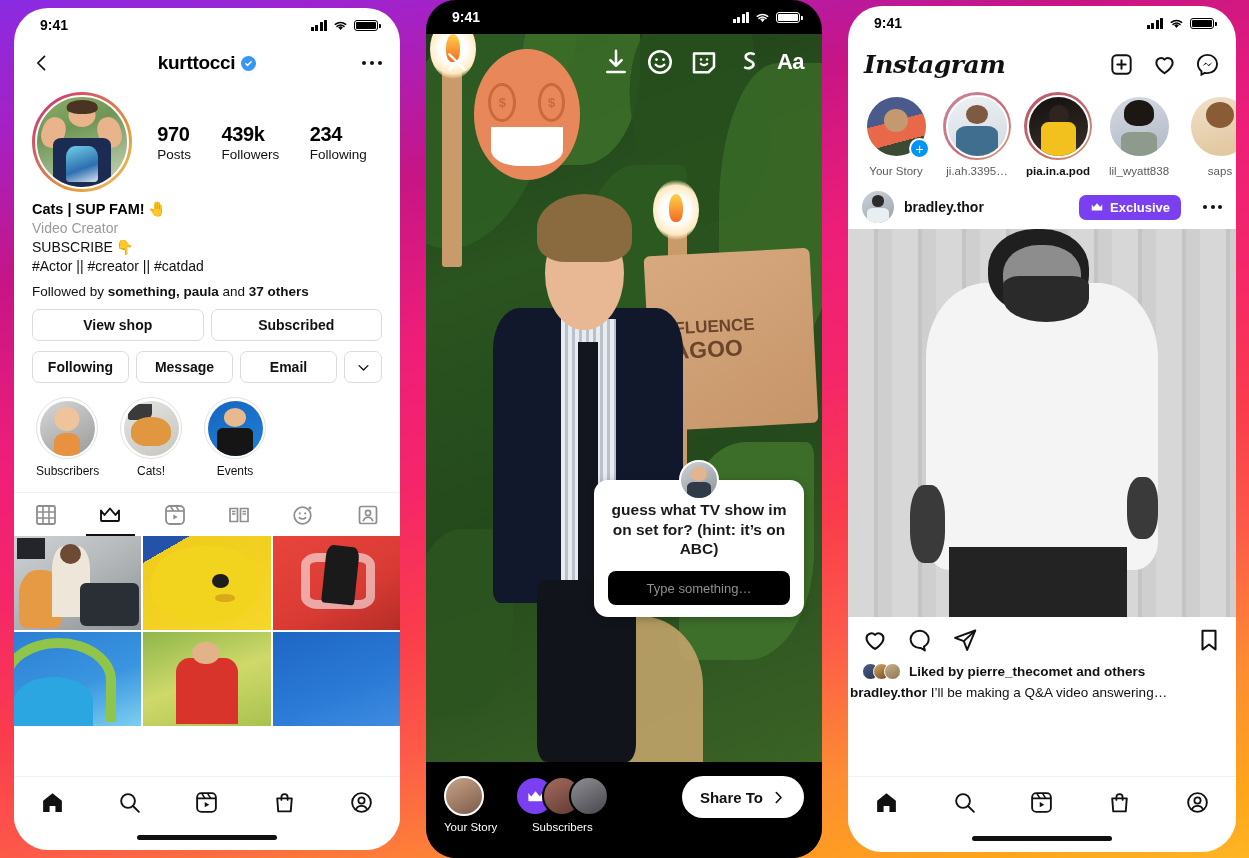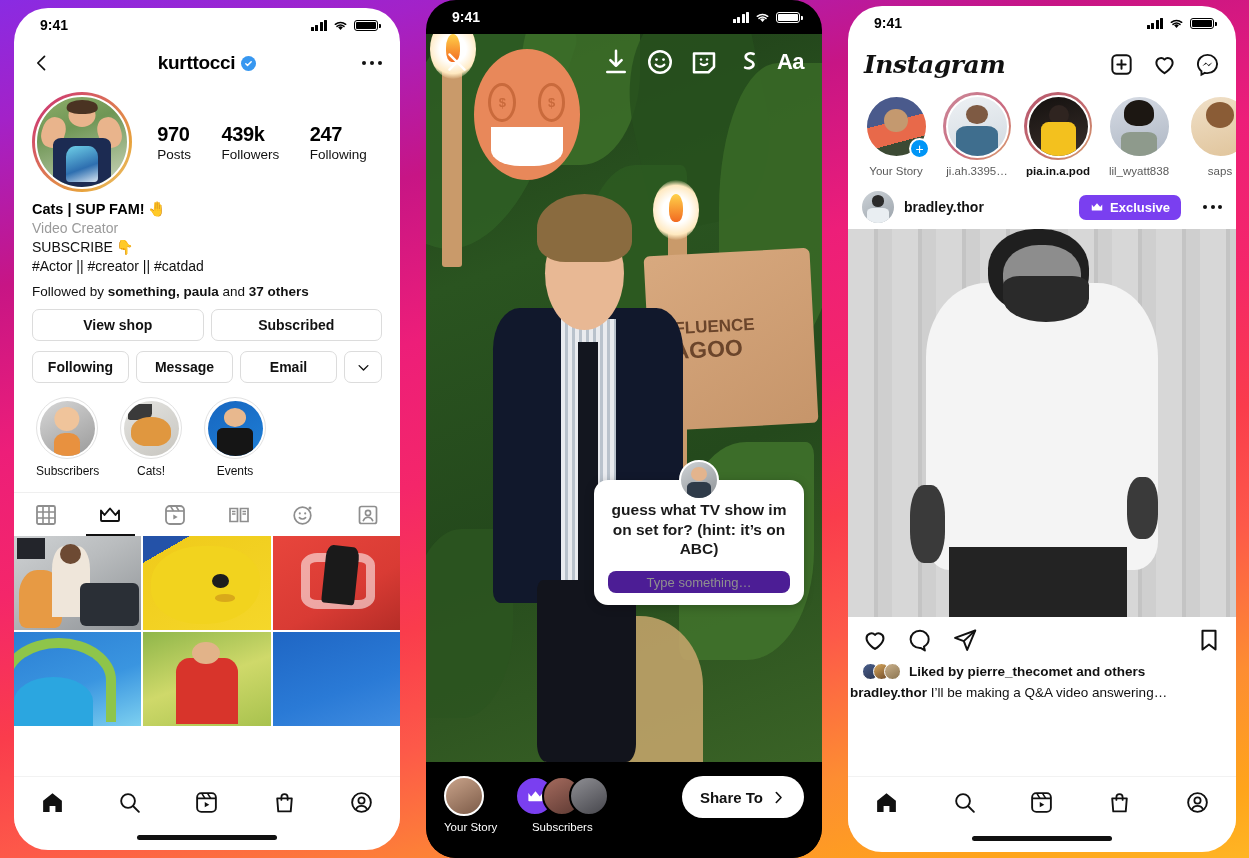--- a/index.html
+++ b/index.html
@@ -246,21 +246,21 @@
     border: 2.5px solid #fff; overflow:hidden;
     background: linear-gradient(150deg,#cfd3d6,#8e9296);
   }
   .q-avatar::after{content:'';position:absolute;left:28%;top:14%;width:44%;height:40%;border-radius:50%;background:#e3b48d;}
   .q-avatar::before{content:'';position:absolute;left:18%;bottom:0;width:64%;height:44%;border-radius:30% 30% 0 0;background:#2f3b49;}
   .q-text {
     font-size: 15.5px; font-weight: bold; color: #1a1a1a;
     text-align: center; line-height: 1.27; margin-top: 4px;
   }
   .q-input {
-    margin-top: 12px; height: 22px; border-radius: 8px; background: #4c1d95;
+    margin-top: 12px; height: 34px; border-radius: 8px; background: #000000;
     display: flex; align-items: center; justify-content: center;
     font-size: 13px; color: #8f8f8f;
   }
 
   .story-bottom {
     position: absolute; left: 0; right: 0; bottom: 0; height: 96px;
     background: #000; display: flex; align-items: flex-start;
     padding: 14px 18px 0; gap: 18px; border-radius: 0 0 30px 30px;
   }
   .aud { text-align: center; }
@@ -449,21 +449,21 @@
       <div class="stats">
         <div class="stat">
           <div class="num">970</div>
           <div class="lbl">Posts</div>
         </div>
         <div class="stat">
           <div class="num">439k</div>
           <div class="lbl">Followers</div>
         </div>
         <div class="stat">
-          <div class="num">247</div>
+          <div class="num">234</div>
           <div class="lbl">Following</div>
         </div>
       </div>
     </div>
 
     <div class="bio">
       <div class="name">Cats | SUP FAM! 🤚</div>
       <div class="cat">Video Creator</div>
       <div class="line">SUBSCRIBE 👇</div>
       <div class="line">#Actor || #creator || #catdad</div>

